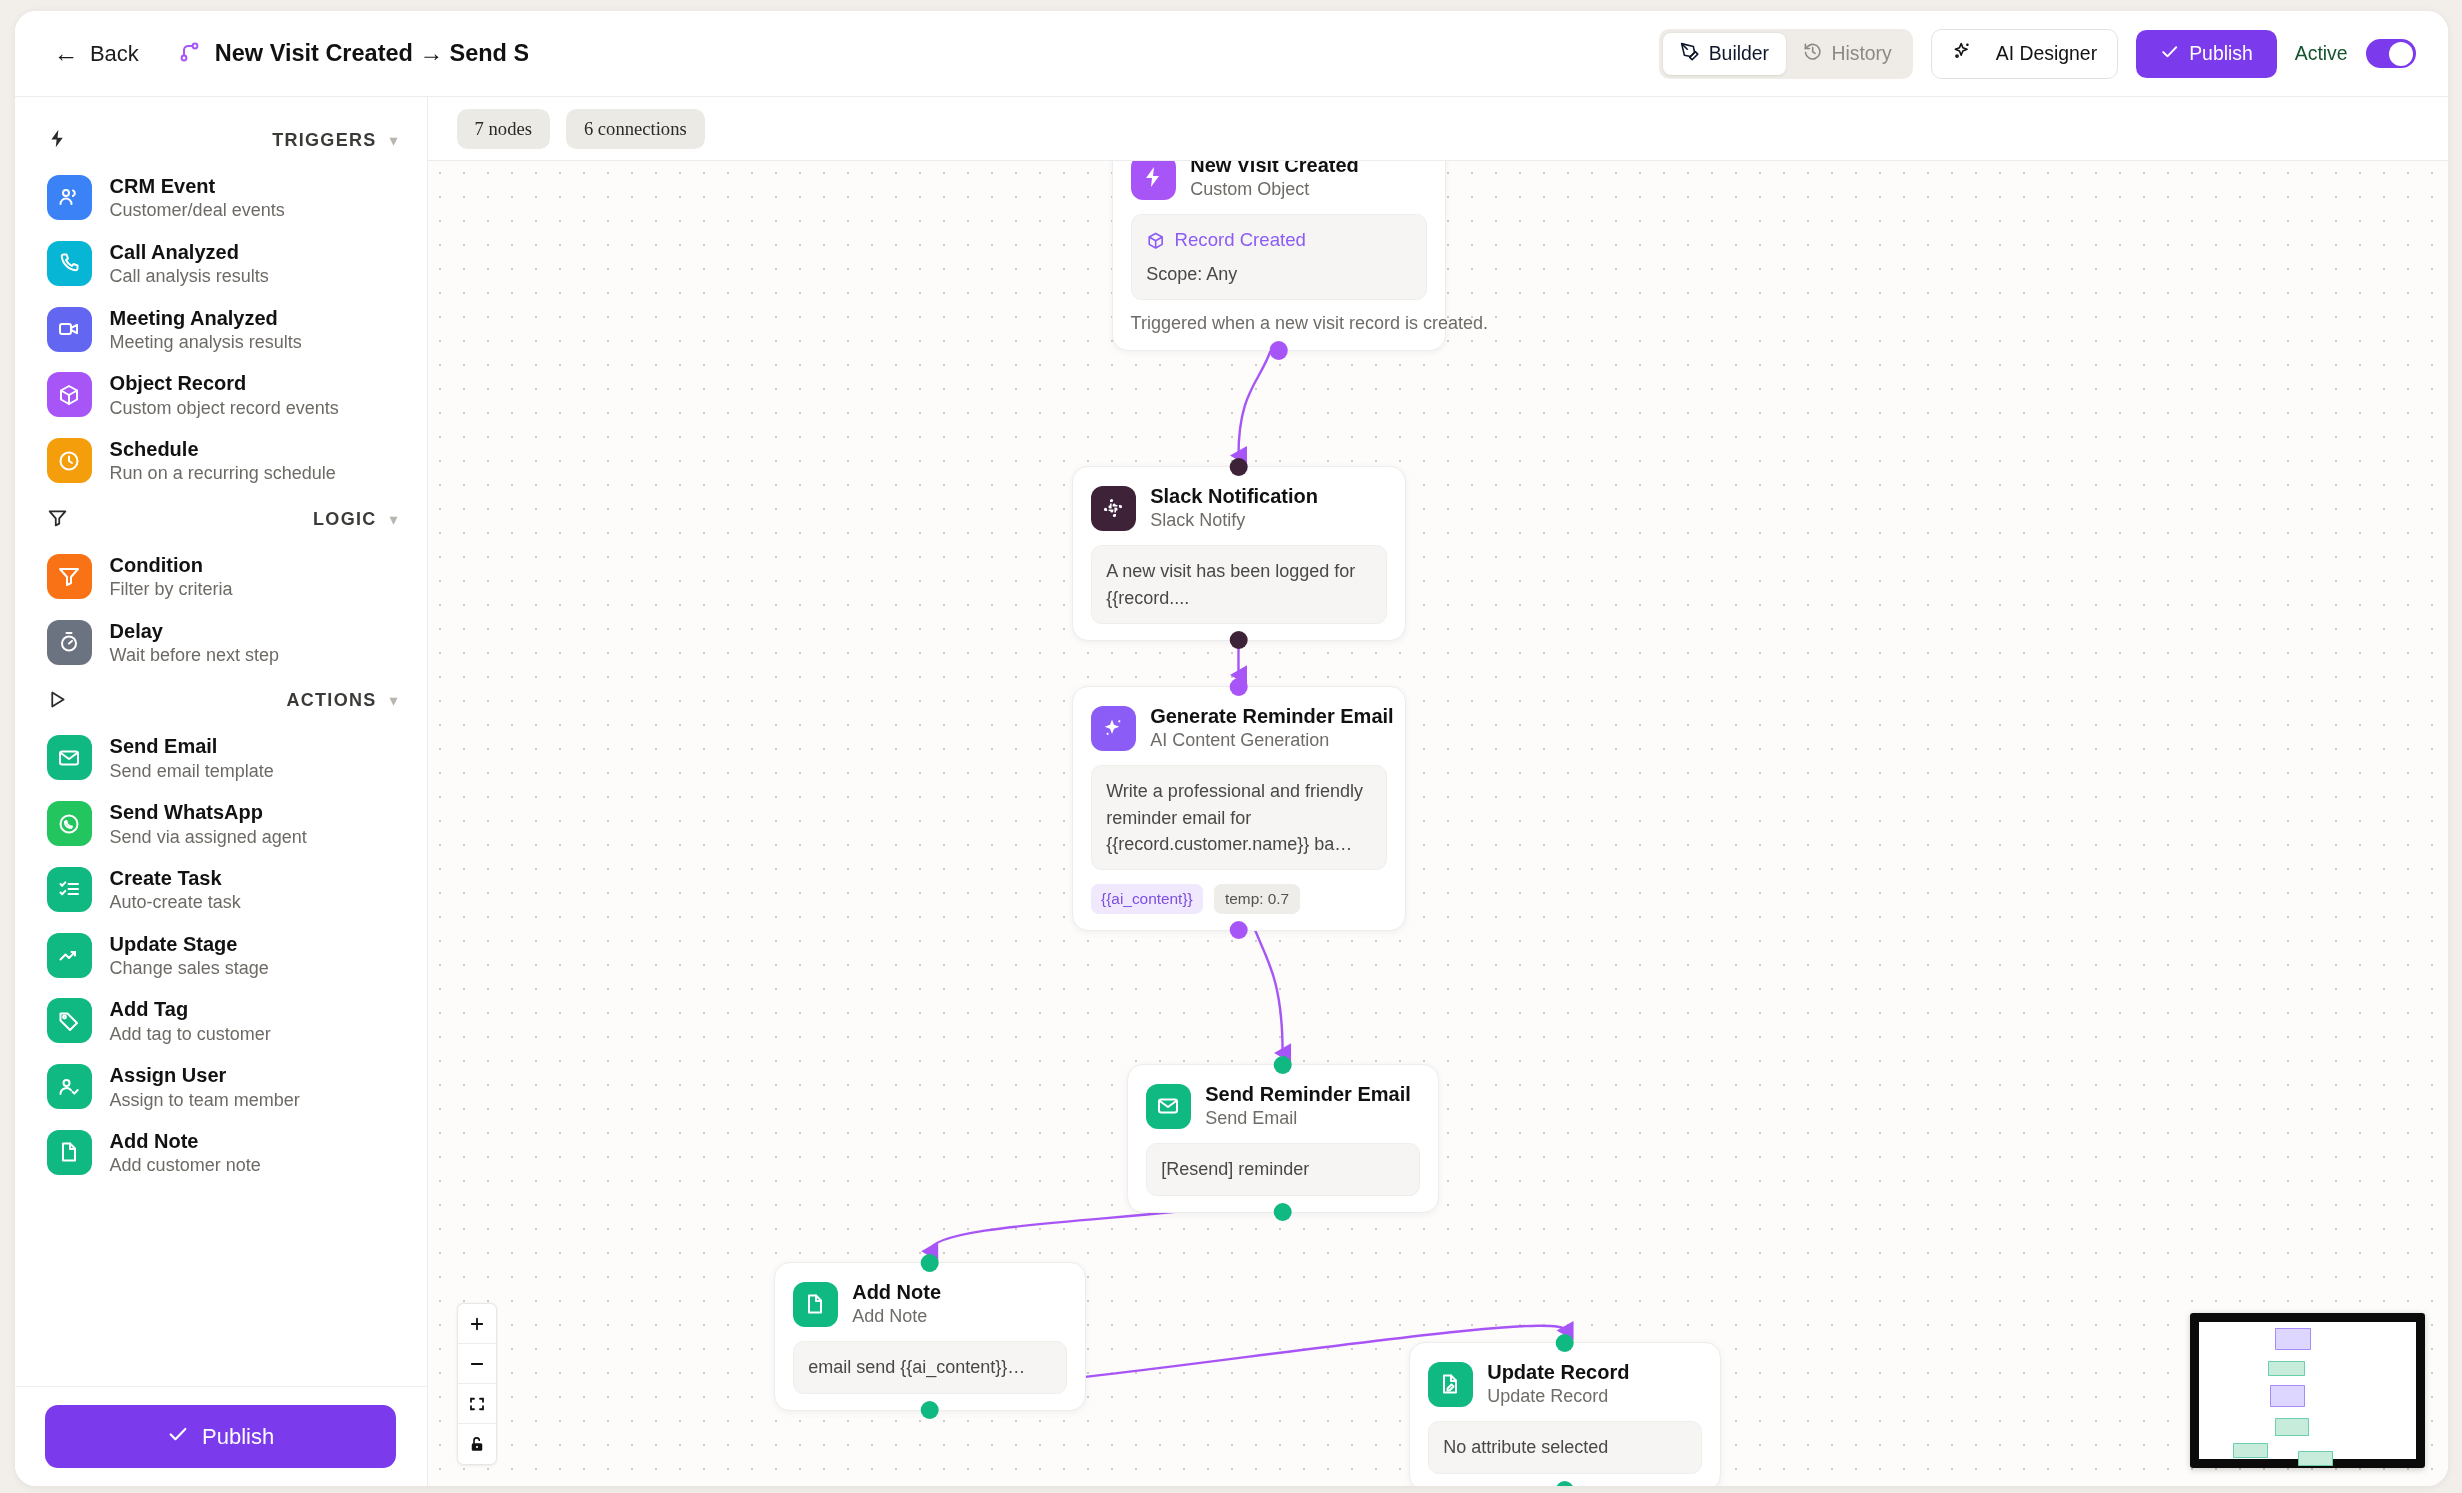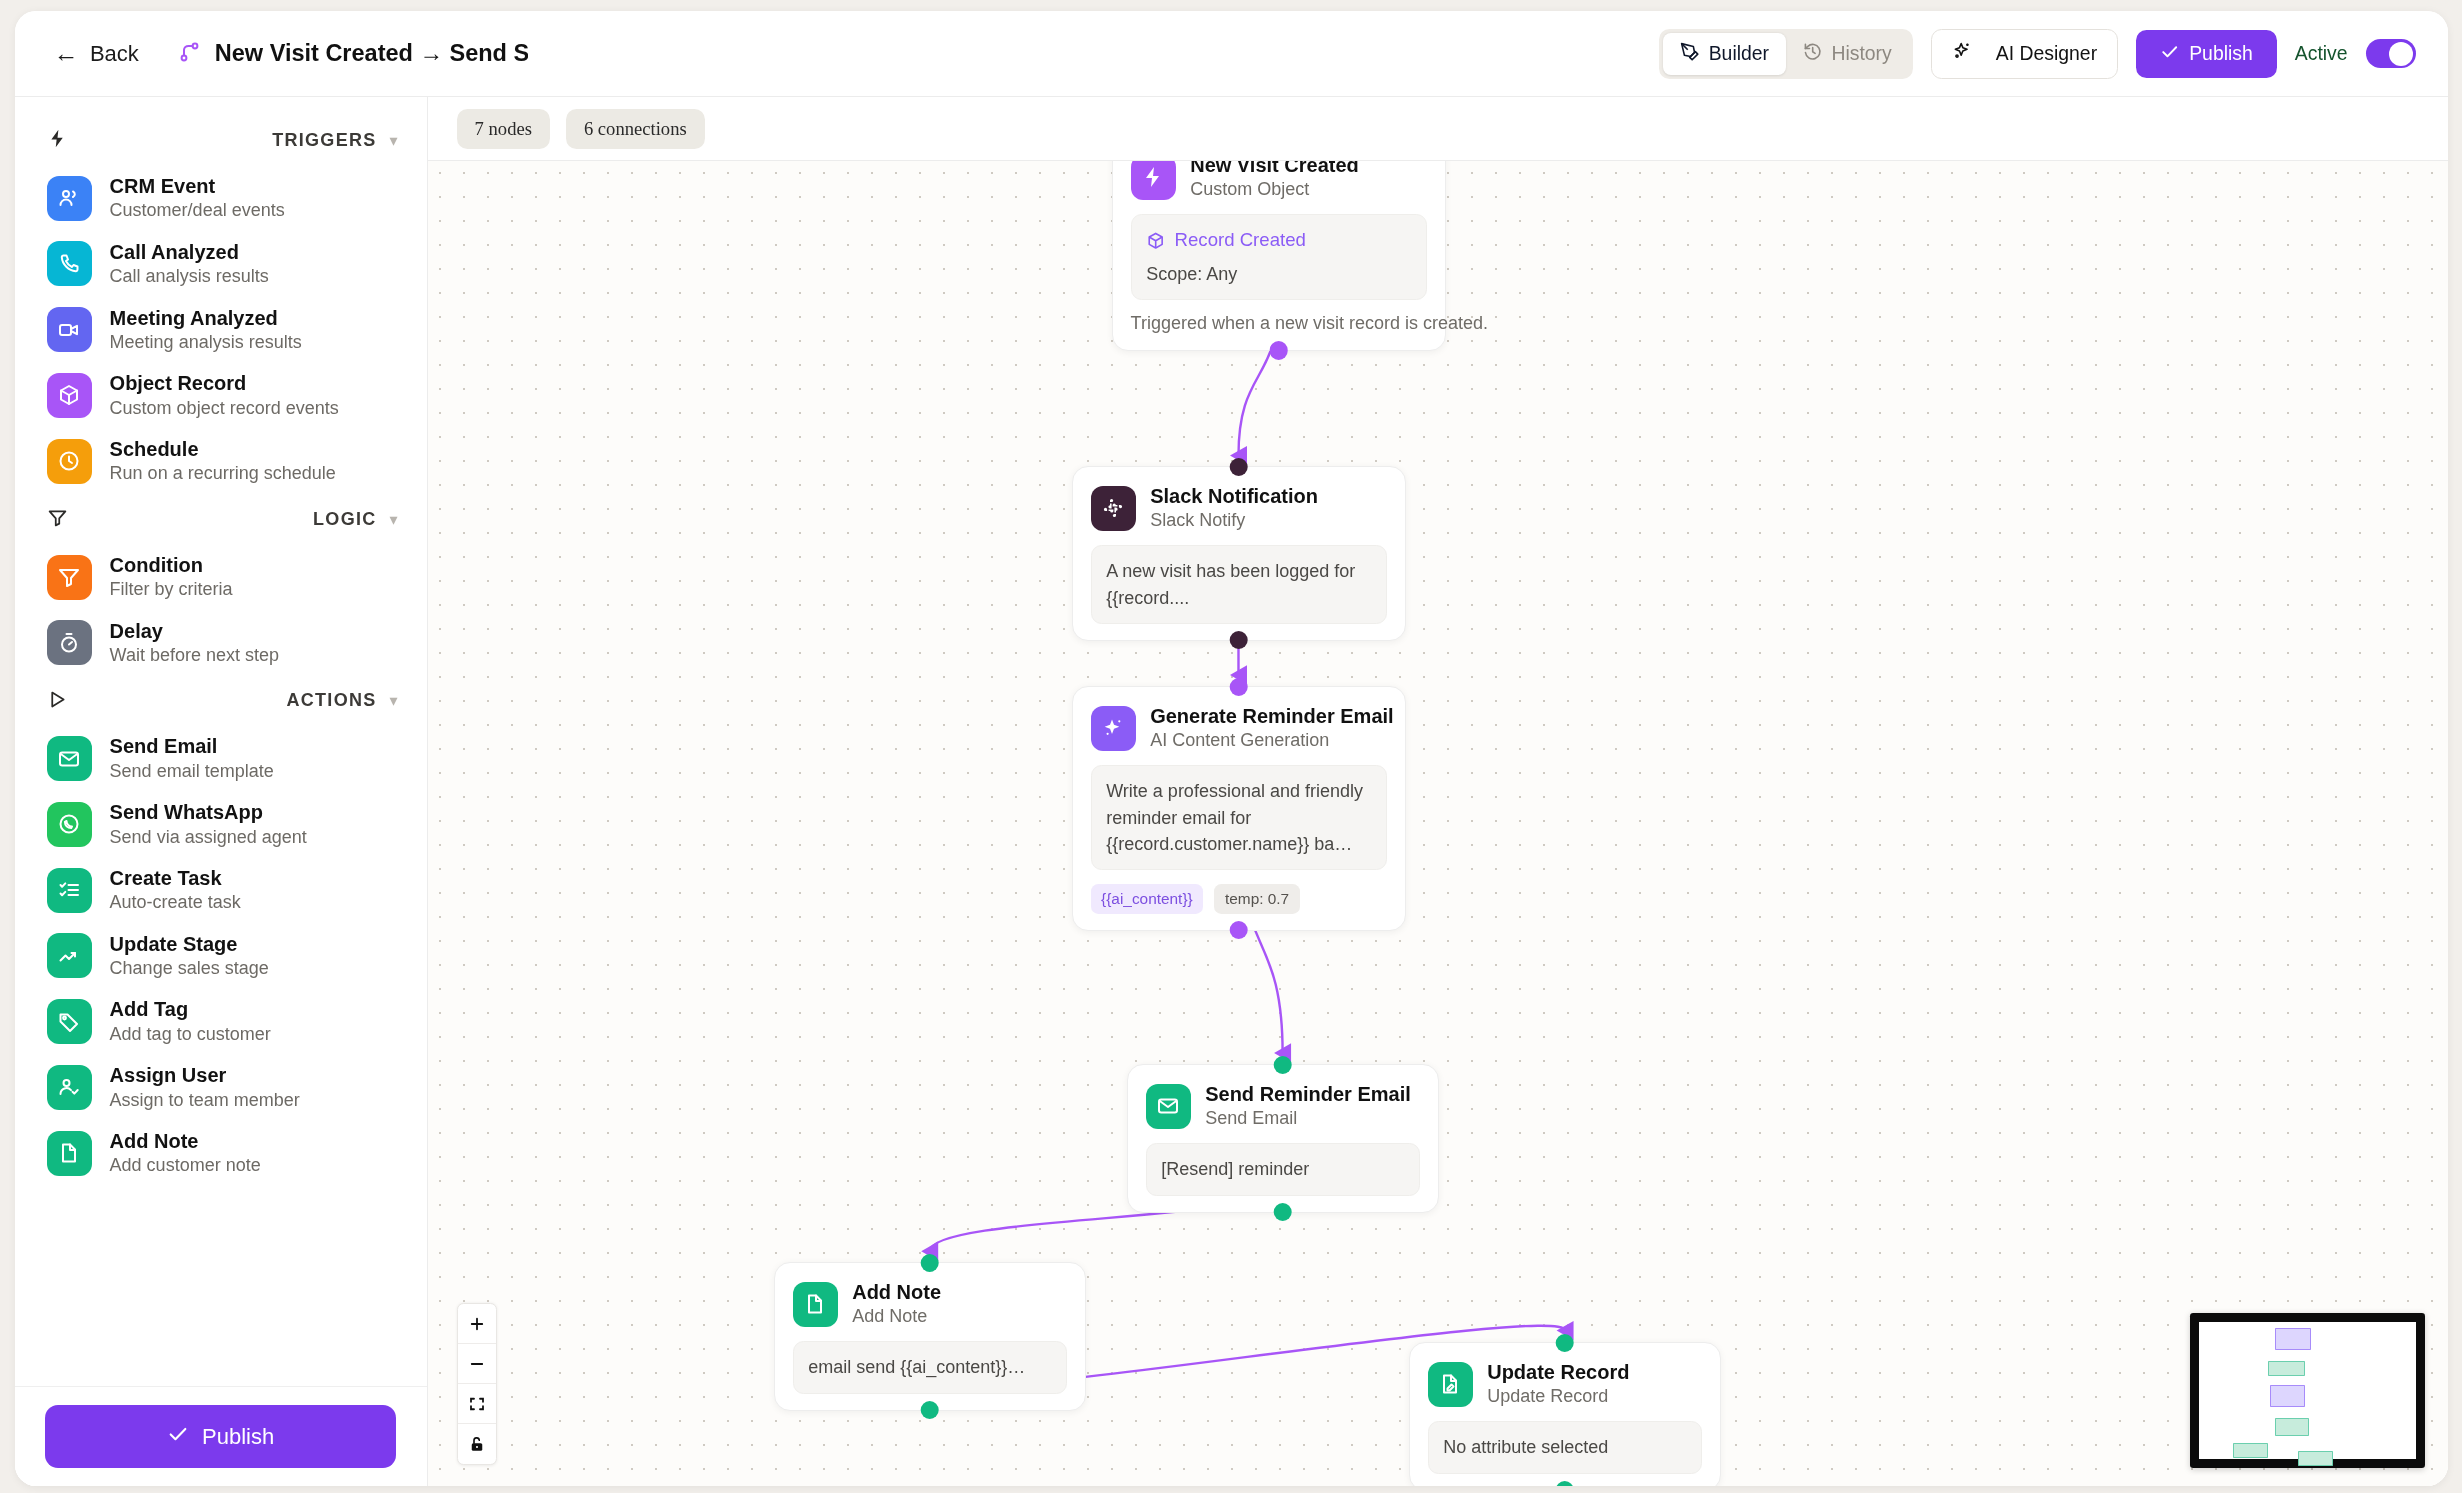--- a/index.html
+++ b/index.html
@@ -98,21 +98,21 @@
   .sec-head {
     display: flex; align-items: center;
     padding: 13px 29px 13px 32px; gap: 13px; cursor: pointer;
   }
   .sec-title {
     font-size: 18px; font-weight: bold; letter-spacing: 1.3px;
     color: #3c3a37; flex: 1; text-align: right;
   }
   .chev { color: #b8b4ae; font-size: 16px; }
   .nav-item {
-    display: flex; align-items: center; gap: 18px;
+    display: flex; gap: 18px;
     padding: 9.7px 32px; cursor: pointer;
   }
   .nav-ico {
     width: 45px; height: 45px; border-radius: 12px;
     display: flex; align-items: center; justify-content: center;
     flex: 0 0 auto; color: #fff;
   }
   .nav-ico svg { width: 24px; height: 24px; }
   .nav-txt { display: flex; flex-direction: column; gap: 2.4px; min-width: 0; }
   .nav-name { font-size: 20px; font-weight: bold; color: #121212; white-space: nowrap; }

